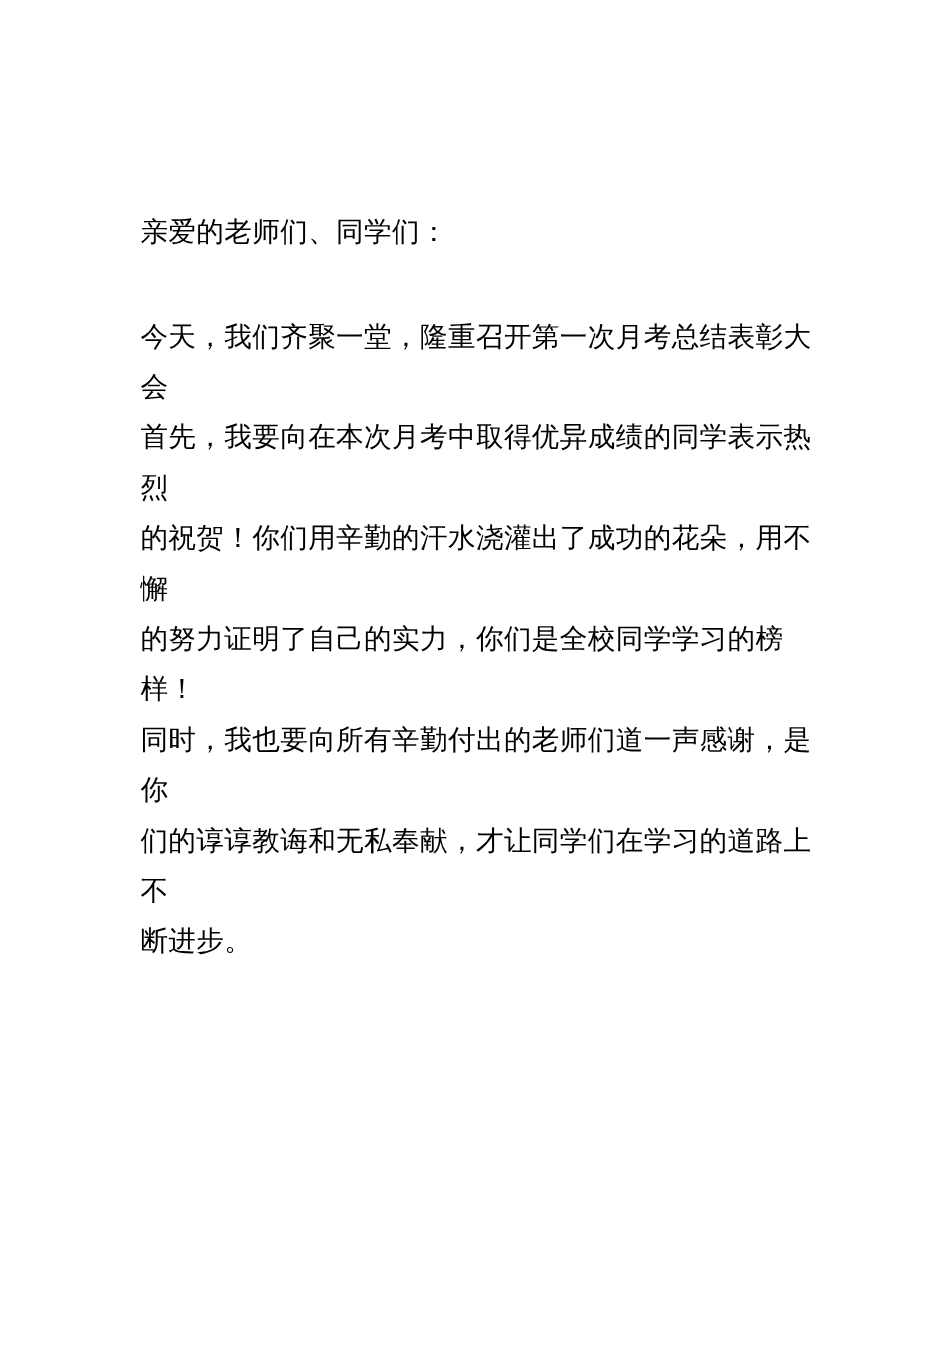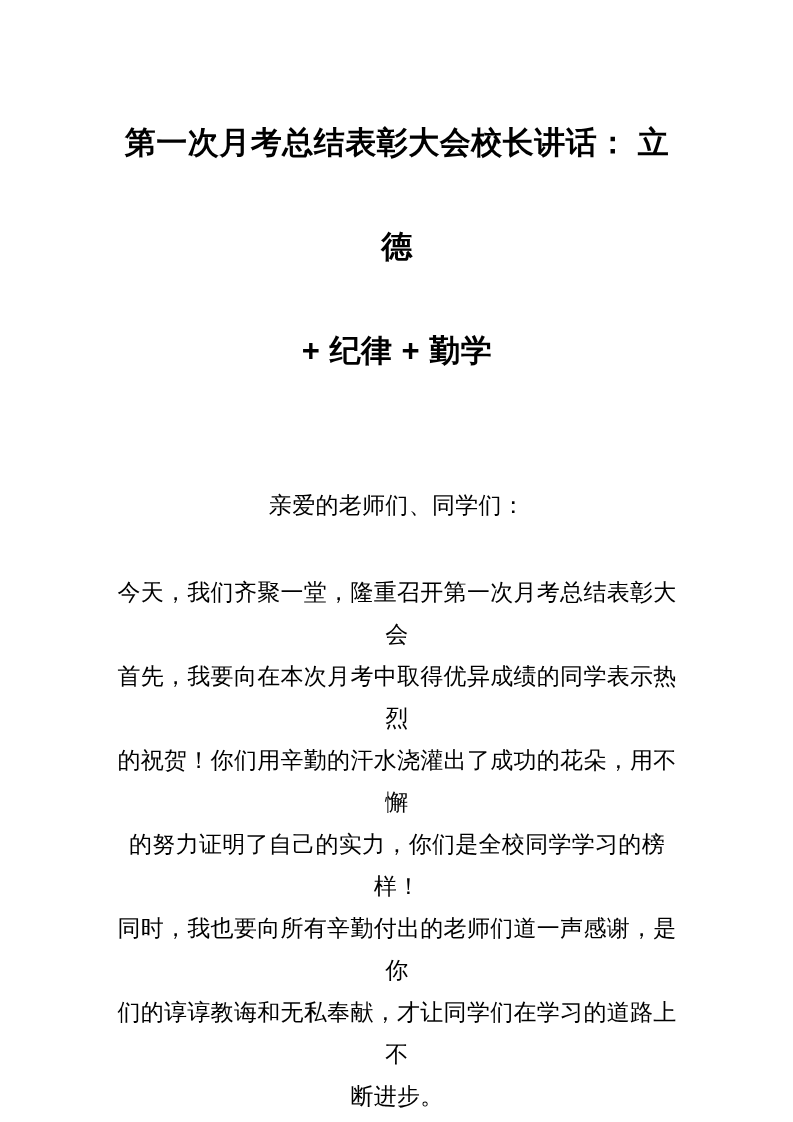--- a/index.html
+++ b/index.html
@@ -29,29 +29,26 @@
   }
   .doc-body {
     margin-top: 81px;
   }
   .doc-body p {
     margin: 0 0 45px 0;
     font-size: 23px;
     line-height: 42px;
     white-space: pre-line;
     letter-spacing: 0.3px;
-    text-align: center;
   }
 </style>
 </head>
 <body>
 
 <div class="page">
-  <h1 class="doc-title">第一次月考总结表彰大会校长讲话： 立德
-+ 纪律 + 勤学</h1>
 
   <div class="doc-body">
     <p>亲爱的老师们、同学们：</p>
     <p>今天，我们齐聚一堂，隆重召开第一次月考总结表彰大会
 首先，我要向在本次月考中取得优异成绩的同学表示热烈
 的祝贺！你们用辛勤的汗水浇灌出了成功的花朵，用不懈
 的努力证明了自己的实力，你们是全校同学学习的榜样！
 同时，我也要向所有辛勤付出的老师们道一声感谢，是你
 们的谆谆教诲和无私奉献，才让同学们在学习的道路上不
 断进步。</p>

